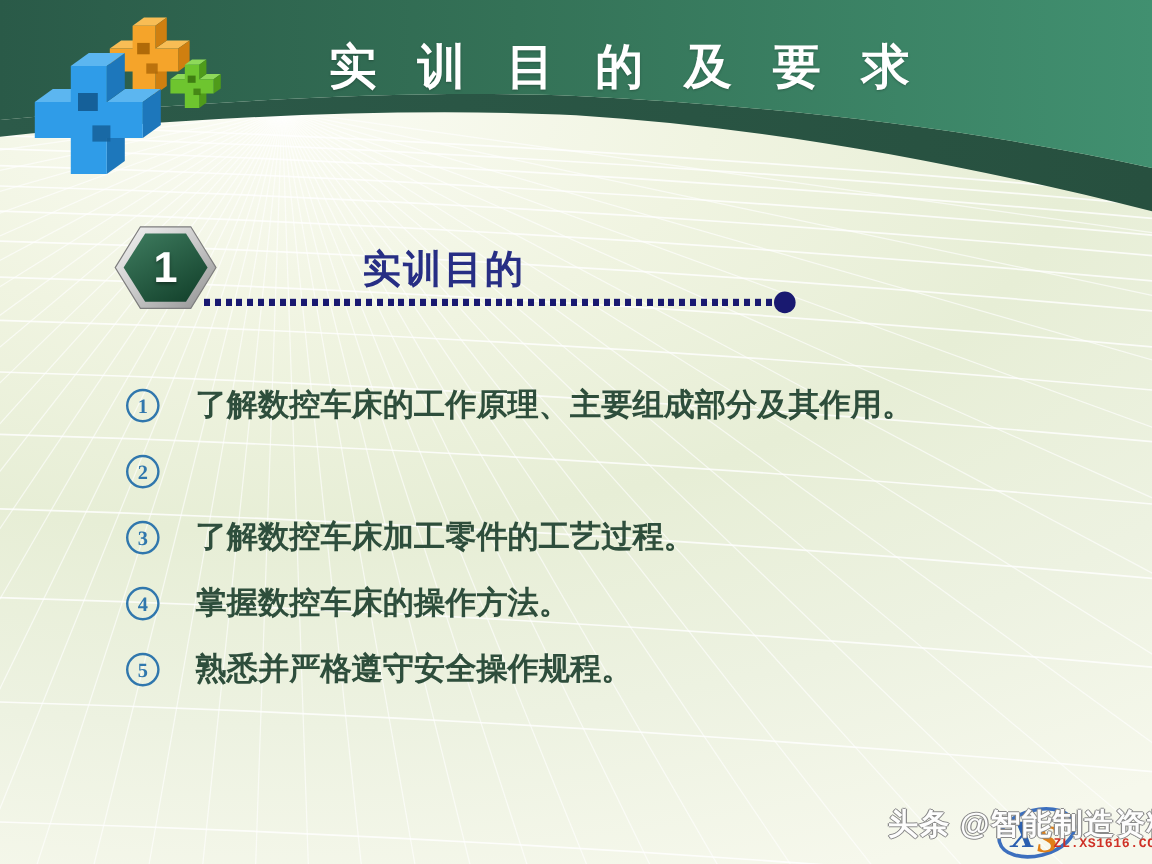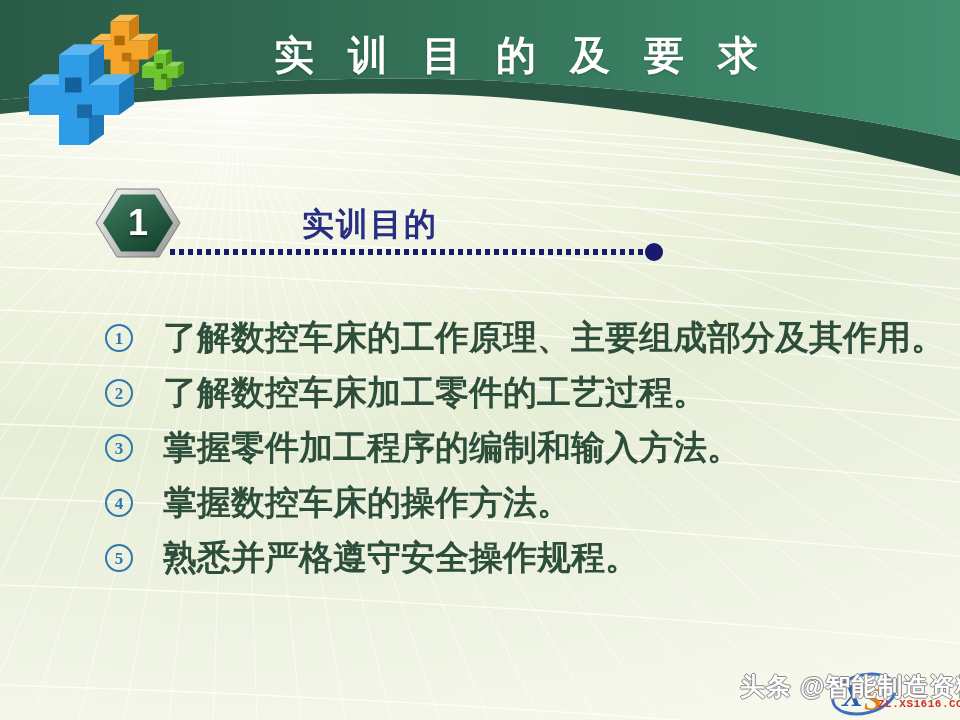--- a/index.html
+++ b/index.html
@@ -35,21 +35,21 @@
     background:#191970;
   }
   .items{position:absolute;left:105px;top:322px;width:780px;}
   .item{display:flex;align-items:flex-start;margin-bottom:24px;height:31px;}
   .item .badge{
     flex:0 0 auto;width:24px;height:24px;margin:2px 0 0 0;border:2px solid #3077ad;border-radius:50%;
     color:#3077ad;display:flex;align-items:center;justify-content:center;
     font-size:17px;line-height:1;font-weight:600;
   }
   .item .txt{
-    margin-left:30px;color:#2e4e3c;font-size:34px;line-height:31px;font-weight:600;
+    margin-left:30px;color:#2e4e3c;font-size:26px;line-height:31px;font-weight:600;
     white-space:nowrap;letter-spacing:0px;
   }
   .logo{position:absolute;left:826px;top:660px;width:134px;height:60px;}
   .logo svg{position:absolute;left:0;top:8px;}
   .logo .name{
     position:absolute;left:46px;top:4px;color:#d8352a;font-size:28px;font-weight:bold;letter-spacing:1px;
     text-shadow:-1px -1px 0 #fff,1px -1px 0 #fff,-1px 1px 0 #fff,1px 1px 0 #fff;
     white-space:nowrap;
   }
   .logo .domain{
@@ -208,25 +208,24 @@
   <div class="dotline"></div>
   <div class="dotline-end"></div>
 
   <div class="items">
     <div class="item">
       <span class="badge">1</span>
       <span class="txt">了解数控车床的工作原理、主要组成部分及其作用。</span>
     </div>
     <div class="item">
       <span class="badge">2</span>
+    </div>
+    <div class="item">
+      <span class="badge">3</span>
       <span class="txt">了解数控车床加工零件的工艺过程。</span>
-    </div>
-    <div class="item">
-      <span class="badge">3</span>
-      <span class="txt">掌握零件加工程序的编制和输入方法。</span>
     </div>
     <div class="item">
       <span class="badge">4</span>
       <span class="txt">掌握数控车床的操作方法。</span>
     </div>
     <div class="item">
       <span class="badge">5</span>
       <span class="txt">熟悉并严格遵守安全操作规程。</span>
     </div>
   </div>

